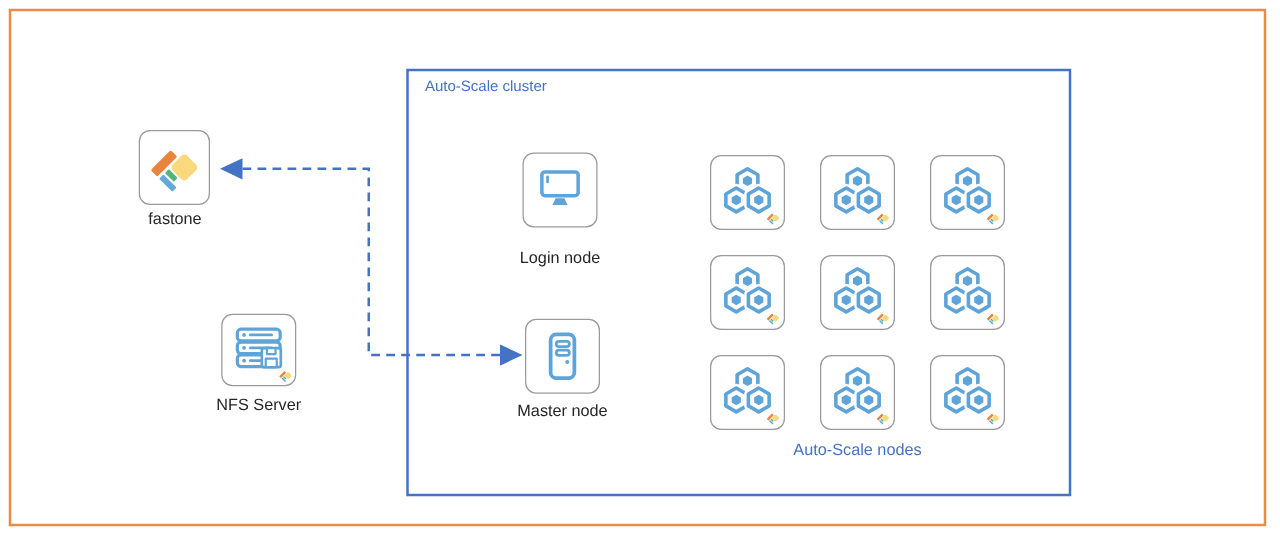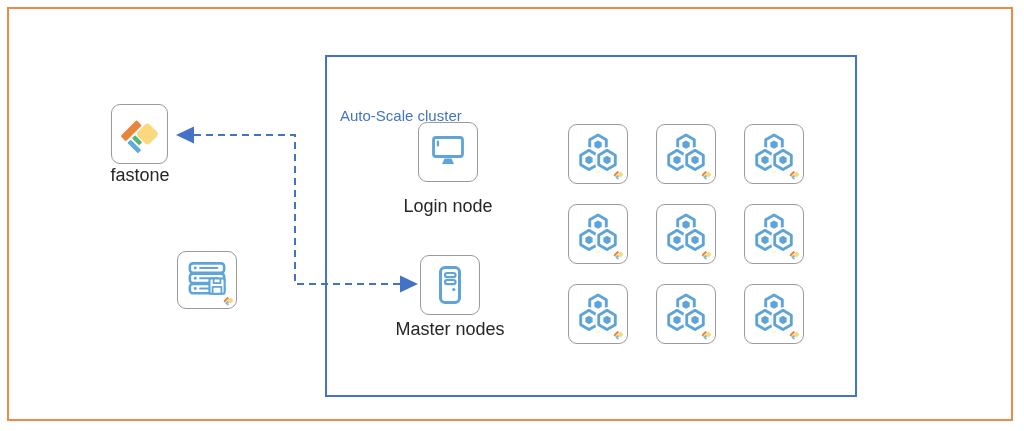--- a/index.html
+++ b/index.html
@@ -18,32 +18,31 @@
     display:flex;align-items:center;justify-content:center;
   }
   .node-grid{
     position:absolute;left:568px;top:124px;
     display:grid;grid-template-columns:repeat(3,60px);grid-auto-rows:60px;
     column-gap:28px;row-gap:20px;
   }
   .node-box{position:relative;width:60px;height:60px;}
   .mini-diamond{position:absolute;right:3px;bottom:3px;}
   .label{
-    position:absolute;font-size:18px;line-height:16px;text-align:center;
+    position:absolute;font-size:13px;line-height:16px;text-align:center;
     color:var(--text-dark);white-space:nowrap;
   }
   .label.blue{color:var(--accent-blue);}
   .cluster-box{
     position:absolute;left:325px;top:55px;width:532px;height:342px;
     box-sizing:border-box;border:2px solid var(--accent-blue);background:transparent;
   }
   .cluster-title{
-    position:absolute;left:340px;top:62px;font-size:15px;color:var(--accent-blue);
+    position:absolute;left:340px;top:62px;font-size:12px;color:var(--accent-blue);
     white-space:nowrap;
-    margin-top:45px;
   }
   .overlay{position:absolute;left:0;top:0;pointer-events:none;}
   .dash{fill:none;stroke:var(--accent-blue);stroke-width:2;stroke-dasharray:7 5;}
   .arrow{fill:var(--accent-blue);}
   
   .ic{fill:none;stroke:var(--icon-blue);stroke-linecap:round;stroke-linejoin:round;}
   .ic-fill{fill:var(--icon-blue);}
   .hex-outer{fill:#fff;stroke:var(--icon-blue);stroke-width:3;stroke-linejoin:round;}
   .hex-case{fill:none;stroke:#fff;stroke-width:7;stroke-linejoin:round;}
   .hex-inner{fill:var(--icon-blue);}
@@ -127,37 +126,38 @@
   </div>
 
   <div class="icon-box" style="left:177px;top:251px;width:60px;height:58px">
     <svg width="47" height="47">
         <use href="#sym-server-stack"></use>
       </svg>
     <svg class="mini-diamond" style="right:2px;bottom:2px" width="11" height="11">
         <use href="#sym-fastone"></use>
       </svg>
   </div>
+  <div class="label" style="left:147px;top:316px;width:120px">NFS Server</div>
 
   <div class="cluster-box"></div>
   <div class="cluster-title">Auto-Scale cluster</div>
 
   <div class="icon-box" style="left:418px;top:122px;width:60px;height:60px">
     <svg width="48" height="48">
         <use href="#sym-monitor"></use>
       </svg>
   </div>
   <div class="label" style="left:388px;top:198px;width:120px">Login node</div>
 
   <div class="icon-box" style="left:420px;top:255px;width:60px;height:60px">
     <svg width="48" height="48">
         <use href="#sym-tower"></use>
       </svg>
   </div>
-  <div class="label" style="left:390px;top:321px;width:120px">Master nodes</div>
+  <div class="label" style="left:390px;top:321px;width:120px">Master node</div>
 
   <div class="node-grid">
     <div class="icon-box node-box">
       <svg width="46" height="46">
           <use href="#sym-hexcluster"></use>
         </svg>
       <svg class="mini-diamond" width="11" height="11">
           <use href="#sym-fastone"></use>
         </svg>
     </div>
@@ -228,20 +228,21 @@
     <div class="icon-box node-box">
       <svg width="46" height="46">
           <use href="#sym-hexcluster"></use>
         </svg>
       <svg class="mini-diamond" width="11" height="11">
           <use href="#sym-fastone"></use>
         </svg>
     </div>
   </div>
 
+  <div class="label blue" style="left:606px;top:352px;width:160px">Auto-Scale nodes</div>
 
   <svg class="overlay" width="1024" height="431">
     <path class="dash" d="M194,135 H295 V284 H401"></path>
     <polygon class="arrow" points="176,135 194,126.5 194,143.5"></polygon>
     <polygon class="arrow" points="418,284 400,275.5 400,292.5"></polygon>
   </svg>
 
 </div>
 
 </body></html>

